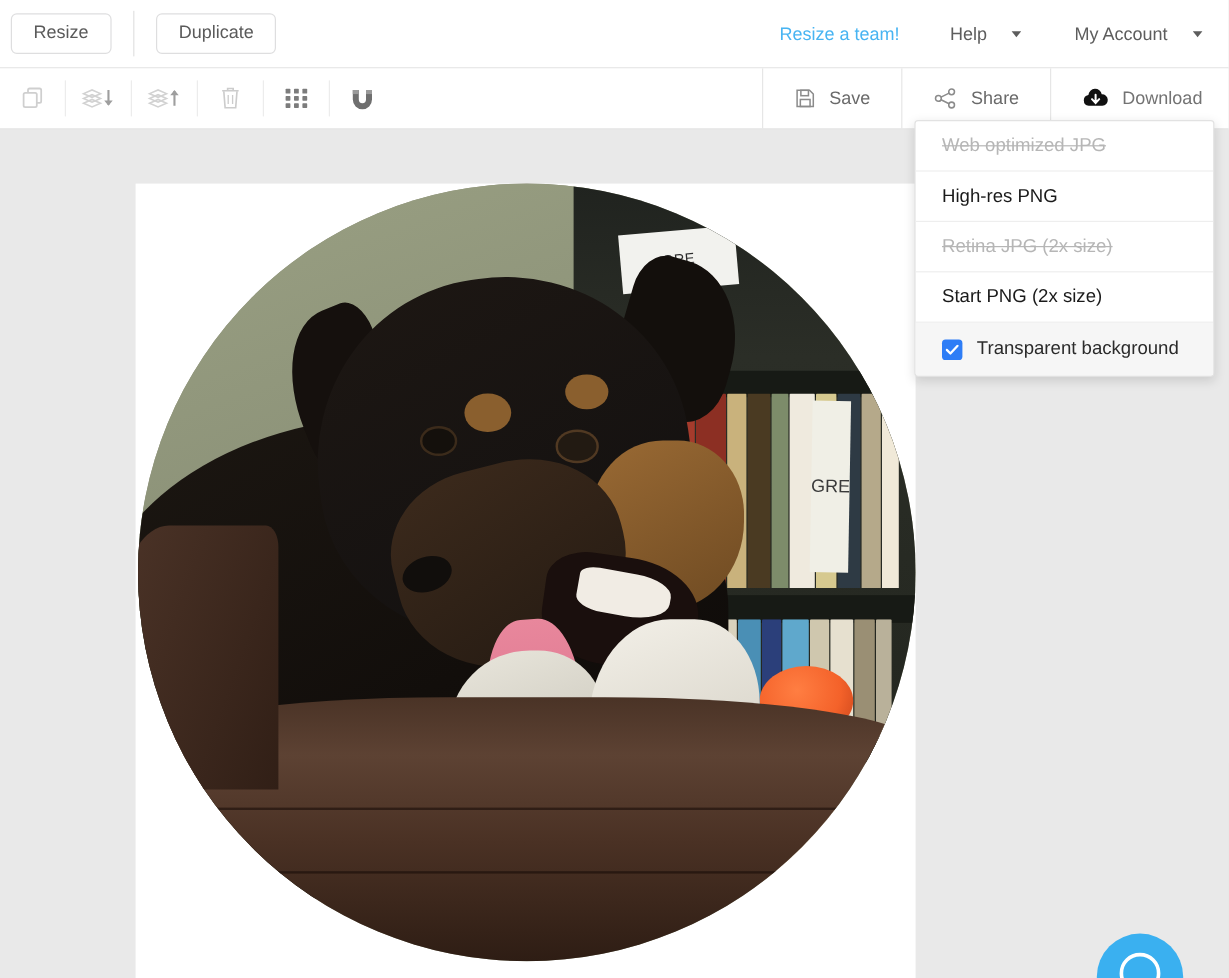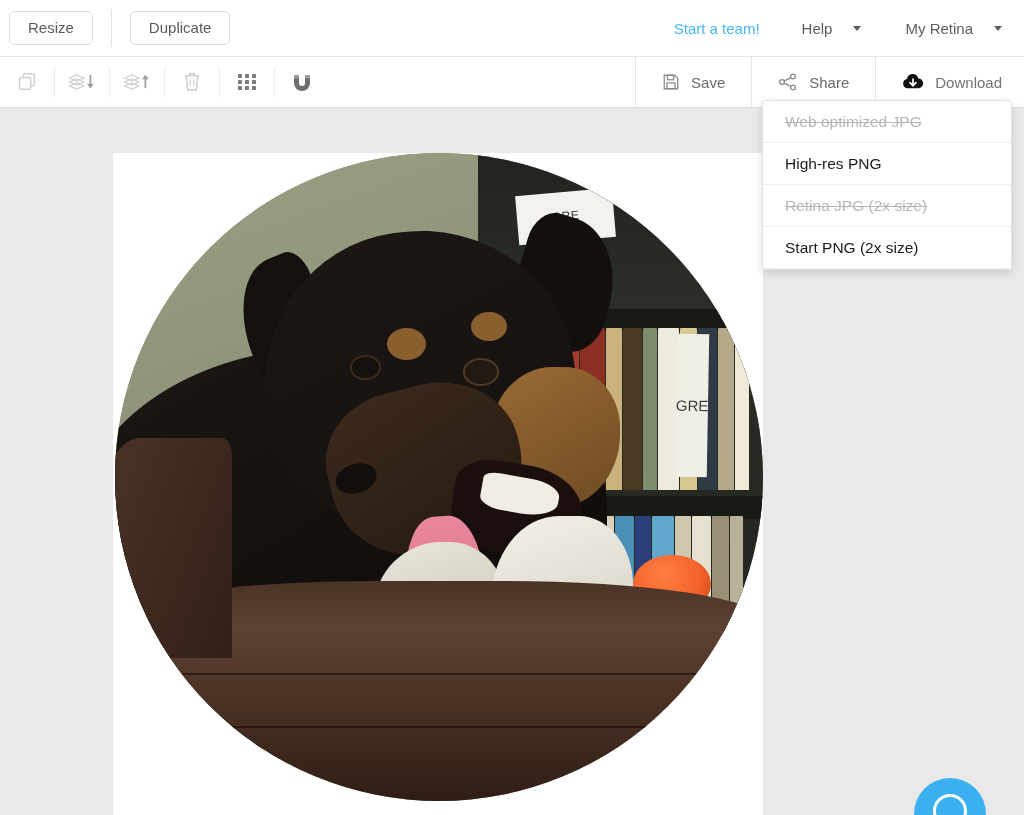--- a/index.html
+++ b/index.html
@@ -342,29 +342,29 @@
 <div id="app">
 
   <div class="topbar">
     <div class="tb-left">
       <button class="pill-btn">Resize</button>
       <div class="tb-divider"></div>
       <button class="pill-btn">Duplicate</button>
     </div>
 
     <div class="tb-right">
-      <a class="link-team">Start a team!</a>
+      <a class="link-team">Resize a team!</a>
 
       <div class="menu-link">
         <span>Help</span>
         <span class="caret"></span>
       </div>
 
       <div class="menu-link last">
-        <span>My Retina</span>
+        <span>My Account</span>
         <span class="caret"></span>
       </div>
     </div>
   </div>
 
   <div class="toolbar">
     <div class="tool-group">
 
       <div class="tool-btn">
         <span>
@@ -562,19 +562,27 @@
         </div>
       </div>
     </div>
   </div>
 
   <div class="dropdown">
     <div class="dd-item disabled">Web optimized JPG</div>
     <div class="dd-item">High-res PNG</div>
     <div class="dd-item disabled">Retina JPG (2x size)</div>
     <div class="dd-item">Start PNG (2x size)</div>
+    <div class="dd-footer">
+      <span class="checkbox">
+        <svg width="11" height="9" viewBox="0 0 11 9">
+          <path d="M1 4.6 L4 7.6 L10 1.2" stroke="#ffffff" stroke-width="1.9" fill="none" stroke-linecap="round" stroke-linejoin="round"></path>
+        </svg>
+      </span>
+      <span class="dd-footer-label">Transparent background</span>
+    </div>
   </div>
 
   <div class="chat-fab">
     <span class="chat-ring"></span>
   </div>
 
 </div>
 
 </body></html>

